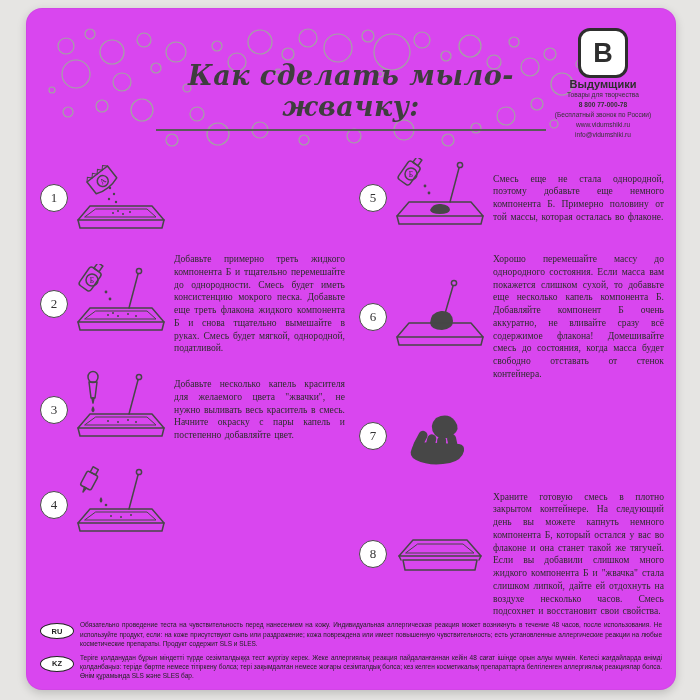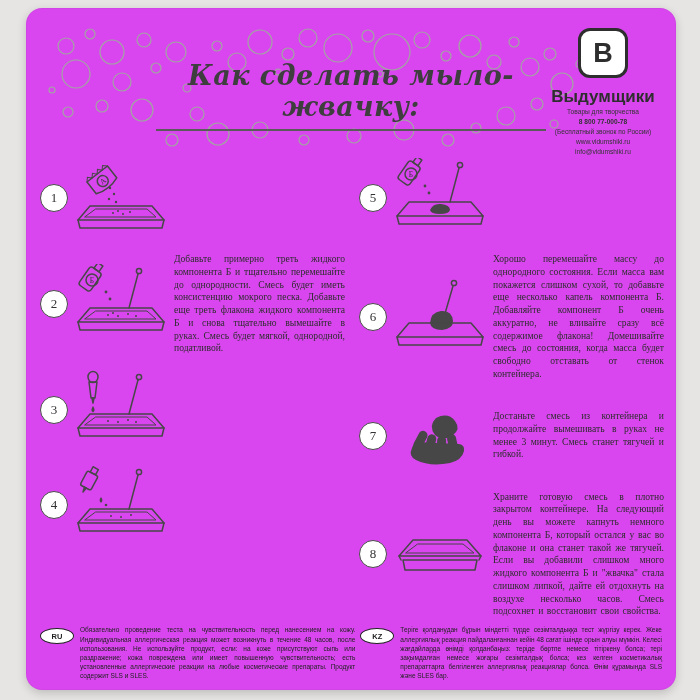--- a/index.html
+++ b/index.html
@@ -28,21 +28,21 @@
   }
   .brand{
     position:absolute;right:14px;top:20px;width:118px;text-align:center;z-index:2;
     font-family:"Liberation Sans", sans-serif;color:#2e2e2e;
   }
   .logo-box{
     width:44px;height:44px;margin:0 auto;border:3px solid #2e2e2e;border-radius:12px;
     display:flex;align-items:center;justify-content:center;
     font-weight:bold;font-size:27px;background:#fff;
   }
-  .brand-name{font-weight:bold;font-size:17px;margin-top:9px;}
+  .brand-name{font-weight:bold;font-size:11px;margin-top:0;}
   .brand-line{font-size:6.6px;line-height:1.5;color:#333;}
   .brand-line.b{font-weight:bold;}
   
   .steps{
     position:absolute;top:150px;left:14px;right:12px;z-index:1;
     display:grid;grid-template-columns:1fr 1fr;column-gap:14px;
   }
   .col{display:flex;flex-direction:column;gap:15px;}
   .step{display:flex;align-items:center;gap:5px;}
   .step-num{
@@ -55,21 +55,21 @@
     flex:1;font-size:9.6px;line-height:1.33;text-align:justify;color:#2d2d2d;
     word-spacing:1px;
   }
   .ink{stroke:#474747;fill:none;stroke-width:1.5;stroke-linecap:round;stroke-linejoin:round;}
   .ink-thin{stroke:#474747;fill:none;stroke-width:1;stroke-linecap:round;}
   .fill-ink{fill:#474747;stroke:none;}
   .lbl{font-family:"Liberation Serif",serif;font-size:7.5px;fill:#333;}
   
   .footnotes{
     position:absolute;left:14px;right:14px;bottom:10px;z-index:1;
-    display:flex;flex-direction:row;gap:5px;
+    display:flex;flex-direction:column;gap:5px;
     font-family:"Liberation Sans", sans-serif;
   }
   .footnote{display:flex;gap:6px;align-items:flex-start;}
   .badge{
     flex:0 0 auto;min-width:24px;height:14px;padding:0 4px;margin-top:3px;
     border:1.6px solid #222;border-radius:50%;
     display:flex;align-items:center;justify-content:center;
     font-size:7.5px;font-weight:bold;color:#222;background:#fff;
   }
   .footnote-text{
@@ -221,20 +221,21 @@
             <path class="ink" d="M65,10 L56,44"></path>
             <path class="ink" d="M17,44 L79,44 L91,58 L5,58 Z"></path>
             <path class="ink-thin" d="M23,47 L74,47 L83,55 L12,55 Z"></path>
             <path class="ink" d="M5,58 L7,66 L89,66 L91,58"></path>
             <circle class="fill-ink" cx="35" cy="51" r="1"></circle>
               <circle class="fill-ink" cx="45" cy="52" r="1"></circle>
             <circle class="fill-ink" cx="55" cy="50" r="1"></circle>
               <circle class="fill-ink" cx="63" cy="52" r="1"></circle>
           </svg>
         </div>
+        <div class="step-text">Добавьте несколько капель красителя для желаемого цвета "жвачки", не нужно выливать весь краситель в смесь. Начните окраску с пары капель и постепенно добавляйте цвет.</div>
       </div>
 
       <div class="step">
         <div class="step-num">
           <span>4</span>
         </div>
         <div class="step-icon">
           <svg width="96" height="76" viewBox="0 0 96 76">
             <g transform="translate(12,2) rotate(28 6 10)">
               <rect class="ink" x="0" y="6" width="12" height="16" rx="2"></rect>
@@ -273,20 +274,21 @@
             <text class="lbl" x="19" y="18.8" text-anchor="middle">Б</text>
             <circle class="fill-ink" cx="33" cy="28" r="1.4"></circle>
               <circle class="fill-ink" cx="37" cy="35" r="1.4"></circle>
             <circle class="ink" cx="68" cy="7" r="2.6"></circle>
             <path class="ink" d="M67,10 L58,44"></path>
             <path class="ink" d="M17,44 L79,44 L91,58 L5,58 Z"></path>
             <path class="ink" d="M5,58 L7,66 L89,66 L91,58"></path>
             <path class="fill-ink" d="M38,52 q3,-7 11,-6 q9,1 9,6 q-1,4 -10,4 q-9,0 -10,-4"></path>
           </svg>
         </div>
+        <div class="step-text">Смесь еще не стала однородной, поэтому добавьте еще немного компонента Б. Примерно половину от той массы, которая осталась во флаконе.</div>
       </div>
 
       <div class="step">
         <div class="step-num">
           <span>6</span>
         </div>
         <div class="step-icon">
           <svg width="96" height="76" viewBox="0 0 96 76">
             <circle class="ink" cx="62" cy="6" r="2.6"></circle>
             <path class="ink" d="M61,9 L52,40"></path>
@@ -307,21 +309,20 @@
             <path class="fill-ink" d="M44,22 q12,-6 19,3 q6,8 -2,14 q-10,7 -18,0 q-7,-9 1,-17"></path>
             <g class="fill-ink">
               <rect x="24" y="34" width="9" height="20" rx="4.5" transform="rotate(28 28 44)"></rect>
               <rect x="34" y="38" width="9" height="20" rx="4.5" transform="rotate(14 38 48)"></rect>
               <rect x="45" y="40" width="9" height="19" rx="4.5" transform="rotate(2 49 49)"></rect>
               <rect x="56" y="38" width="9" height="19" rx="4.5" transform="rotate(-12 60 47)"></rect>
               <path d="M20,52 q-4,8 4,12 q14,7 34,3 q12,-3 14,-12 q1,-6 -5,-7 l-42,-2 q-4,2 -5,6"></path>
             </g>
           </svg>
         </div>
-        <div class="step-text">Достаньте смесь из контейнера и продолжайте вымешивать в руках не менее 3 минут. Смесь станет тягучей и гибкой.</div>
       </div>
 
       <div class="step">
         <div class="step-num">
           <span>8</span>
         </div>
         <div class="step-icon">
           <svg width="96" height="76" viewBox="0 0 96 76">
             <path class="ink" d="M21,26 L75,26 L89,42 L7,42 Z"></path>
             <path class="ink-thin" d="M26,30 L71,30 L82,39 L14,39 Z"></path>

